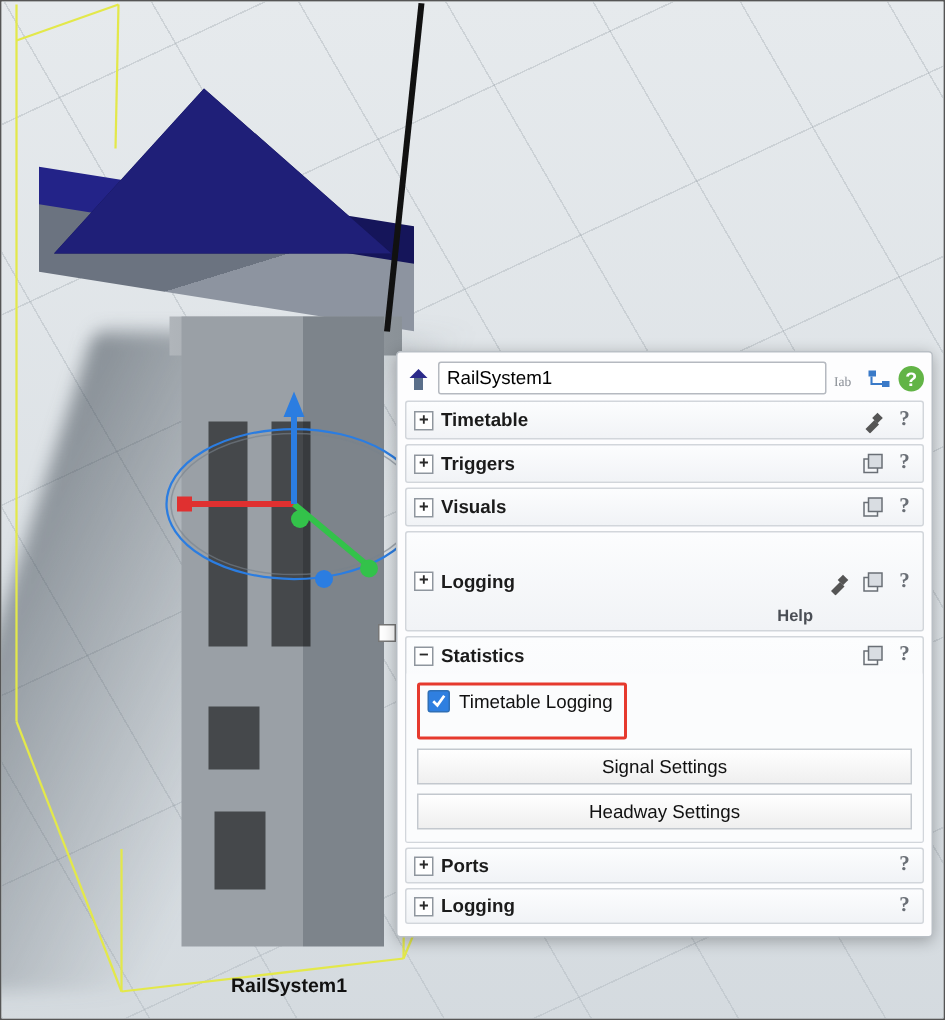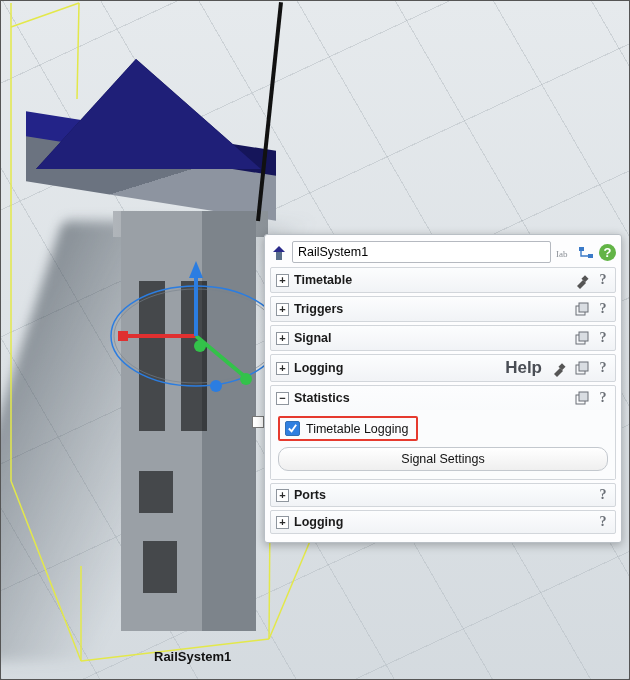--- a/index.html
+++ b/index.html
@@ -97,32 +97,32 @@
     background:linear-gradient(#fcfdfe,#f1f3f6);
   }
   .section-head {
     display:flex; align-items:center; gap:5px;
     padding:3px 5px; font-weight:bold; color:#1b1b1b; font-size:12.5px;
   }
   .section-head .spacer { flex:1; }
   .toggle { width:13px; height:13px; border:1px solid #8f969e; background:#fff; display:flex; align-items:center; justify-content:center; font-size:11px; line-height:1; color:#2a2a2a;}
   .section-body { padding:6px 7px 8px 7px; }
 
-  .hl { border:2.5px solid #e63a2e; border-radius:2px; display:inline-flex; align-items:center; gap:6px; padding:3px 8px 3px 5px; }
+  .hl { border:2.5px solid #e63a2e; border-radius:2px; display:inline-flex; align-items:center; gap:6px; padding:3px 8px 16px 5px; }
   .chk { width:15px; height:15px; border:1px solid #2f6fb6; border-radius:2px; background:#2f7fe0; display:flex; align-items:center; justify-content:center;}
   .chk svg { width:11px; height:11px; }
   .hl-label { font-size:12.5px; color:#111; }
 
   .btn {
     display:block; width:100%; margin-top:6px;
-    height:24px; border:1px solid #c3c8ce; border-radius:10px;
+    height:24px; border:1px solid #c3c8ce; border-radius:0;
     background:linear-gradient(#ffffff,#efefef);
     font-size:12.5px; color:#111;
   }
-  .help-txt { font-size:17px; color:#4a4e55; margin-right:3px;}
+  .help-txt { font-size:11px; color:#4a4e55; margin-right:3px;margin-top:47px;}
 </style>
 </head>
 <body>
 
 <div class="viewport">
   <div class="shadow"></div>
   <div class="roof2"></div>
   <div class="roof3"></div>
   <div class="roof"></div>
   <div class="ledge"></div>
@@ -212,21 +212,21 @@
             <rect x="5" y="1" width="9" height="9" fill="#d9dde2" stroke="#6a6f76"></rect>
           </svg>
         </span>
       <span class="q">?</span>
     </div>
   </div>
 
   <div class="section">
     <div class="section-head">
       <span class="toggle">+</span>
-      <span>Signal</span>
+      <span>Visuals</span>
       <span class="spacer"></span>
       <span class="ico">
           <svg viewBox="0 0 16 16">
             <rect x="2" y="4" width="9" height="9" fill="none" stroke="#6a6f76"></rect>
             <rect x="5" y="1" width="9" height="9" fill="#d9dde2" stroke="#6a6f76"></rect>
           </svg>
         </span>
       <span class="q">?</span>
     </div>
   </div>
@@ -269,20 +269,21 @@
     <div class="section-body" style="background:#fbfcfd;">
       <span class="hl">
         <span class="chk">
           <svg viewBox="0 0 12 12">
               <path d="M2 6 L5 9 L10 2" fill="none" stroke="#fff" stroke-width="2"></path>
             </svg>
         </span>
         <span class="hl-label">Timetable Logging</span>
       </span>
       <button class="btn">Signal Settings</button>
+      <button class="btn">Headway Settings</button>
     </div>
   </div>
 
   <div class="section">
     <div class="section-head">
       <span class="toggle">+</span>
       <span>Ports</span>
       <span class="spacer"></span>
       <span class="q">?</span>
     </div>

